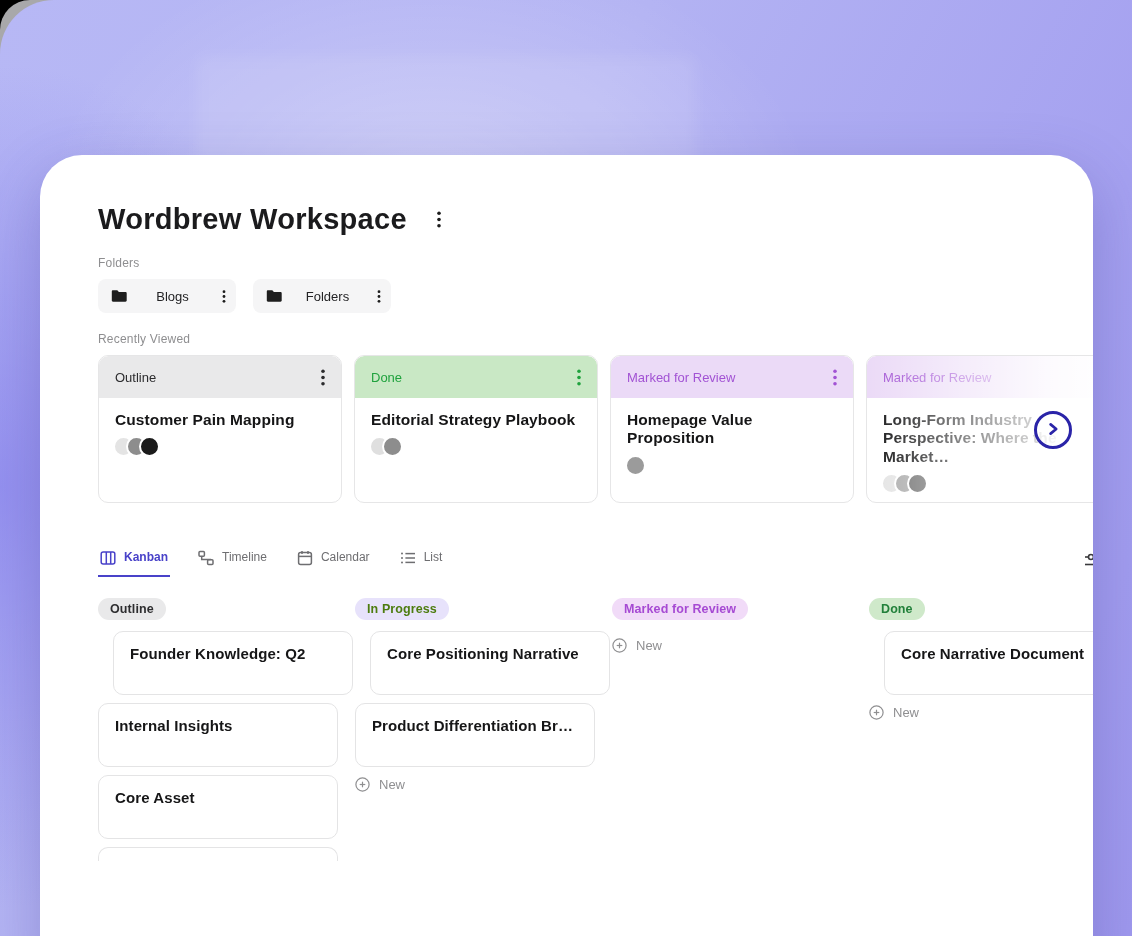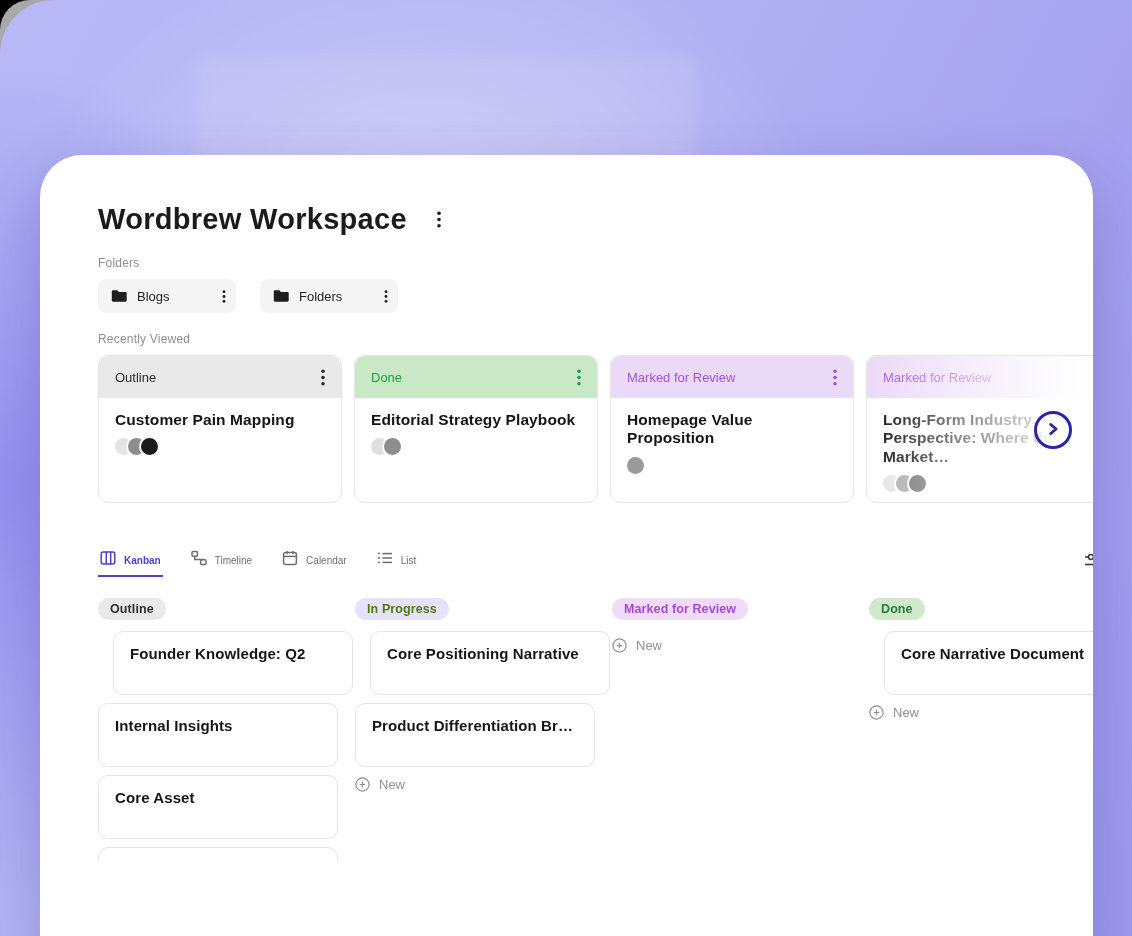--- a/index.html
+++ b/index.html
@@ -31,21 +31,21 @@
   }
   .content { position:relative; height:100%; padding:46px 0 0 58px; }
 
   .ws-head { display:flex; align-items:center; gap:24px; height:36px; }
   .ws-title { margin:0; font-size:29px; font-weight:600; color:#1b1b1d; letter-spacing:.3px; }
   .kebab { background:none; border:0; padding:4px 6px; cursor:pointer; display:flex; align-items:center; color:#1c1c1c; }
   .kebab svg { display:block; }
 
   .section-label { font-size:12px; color:#8e8e90; margin-top:19px; letter-spacing:.2px; }
 
-  .chips { display:flex; gap:24px; margin-top:9px; }
+  .chips { display:flex; gap:17px; margin-top:9px;text-align:center; }
   .chip {
     width:138px; height:34px; background:#f5f5f6; border-radius:8px;
     display:flex; align-items:center; gap:10px; padding:0 6px 0 13px; cursor:pointer;
   }
   .chip .f-icon { display:flex; color:#1e1e1e; }
   .chip-label { font-size:13px; color:#232325; flex:1; }
   .chip .kebab { padding:2px 4px; }
 
   
   .rv-row { display:flex; gap:12px; margin-top:9px; height:148px; position:relative; }
@@ -68,23 +68,23 @@
   }
   .next-btn {
     position:absolute; left:936px; top:56px; width:38px; height:38px; border-radius:50%;
     background:rgba(255,255,255,.55); border:3px solid #2a24a8; color:#2a24a8;
     display:flex; align-items:center; justify-content:center; cursor:pointer; z-index:3; padding:0;
   }
 
   
   .tabs { display:flex; gap:26px; margin-top:47px; position:relative; width:995px; }
   .tab {
-    display:flex; align-items:flex-end; gap:8px; background:none; border:0;
+    display:flex; align-items:flex-start; gap:8px; background:none; border:0;
     border-bottom:2px solid transparent; padding:0 2px 9px; cursor:pointer;
-    font-family:inherit; font-size:10px; color:#6e6e71;
+    font-family:inherit; font-size:12px; color:#6e6e71;
   }
   .tab .t-icon { display:flex; }
   .tab.active { color:#4942c9; font-weight:600; border-bottom-color:#4942c9; }
   .sliders-partial { position:absolute; left:987px; top:2px; color:#3a3a3c; }
 
   
   .board { display:flex; gap:17px; margin-top:21px; align-items:flex-start; }
   .col { width:240px; min-width:240px; display:flex; flex-direction:column; align-items:flex-start; }
   .pill {
     height:22px; padding:0 12px; border-radius:11px; display:flex; align-items:center;

